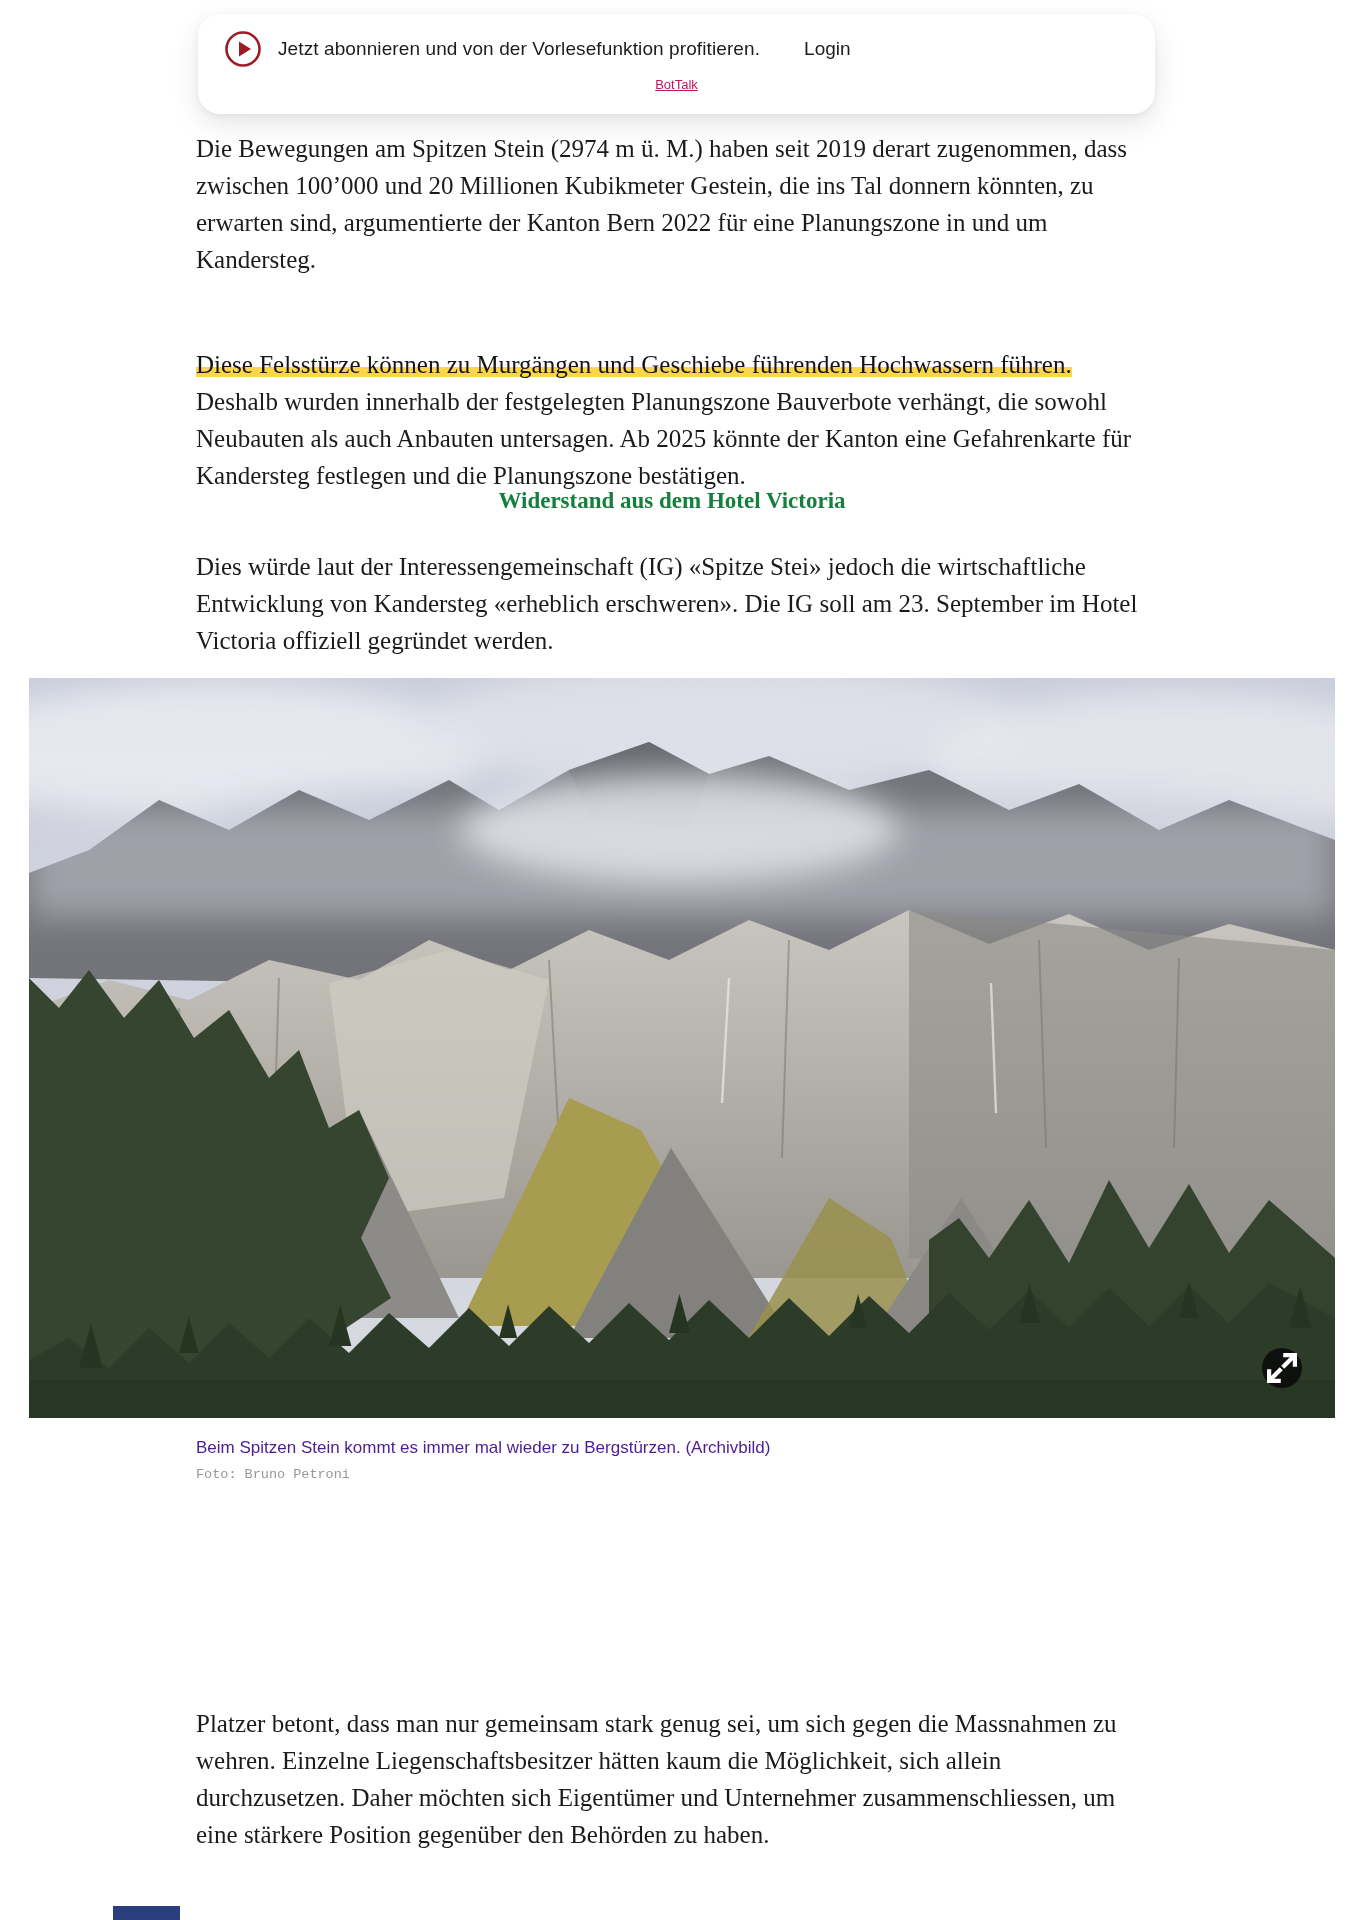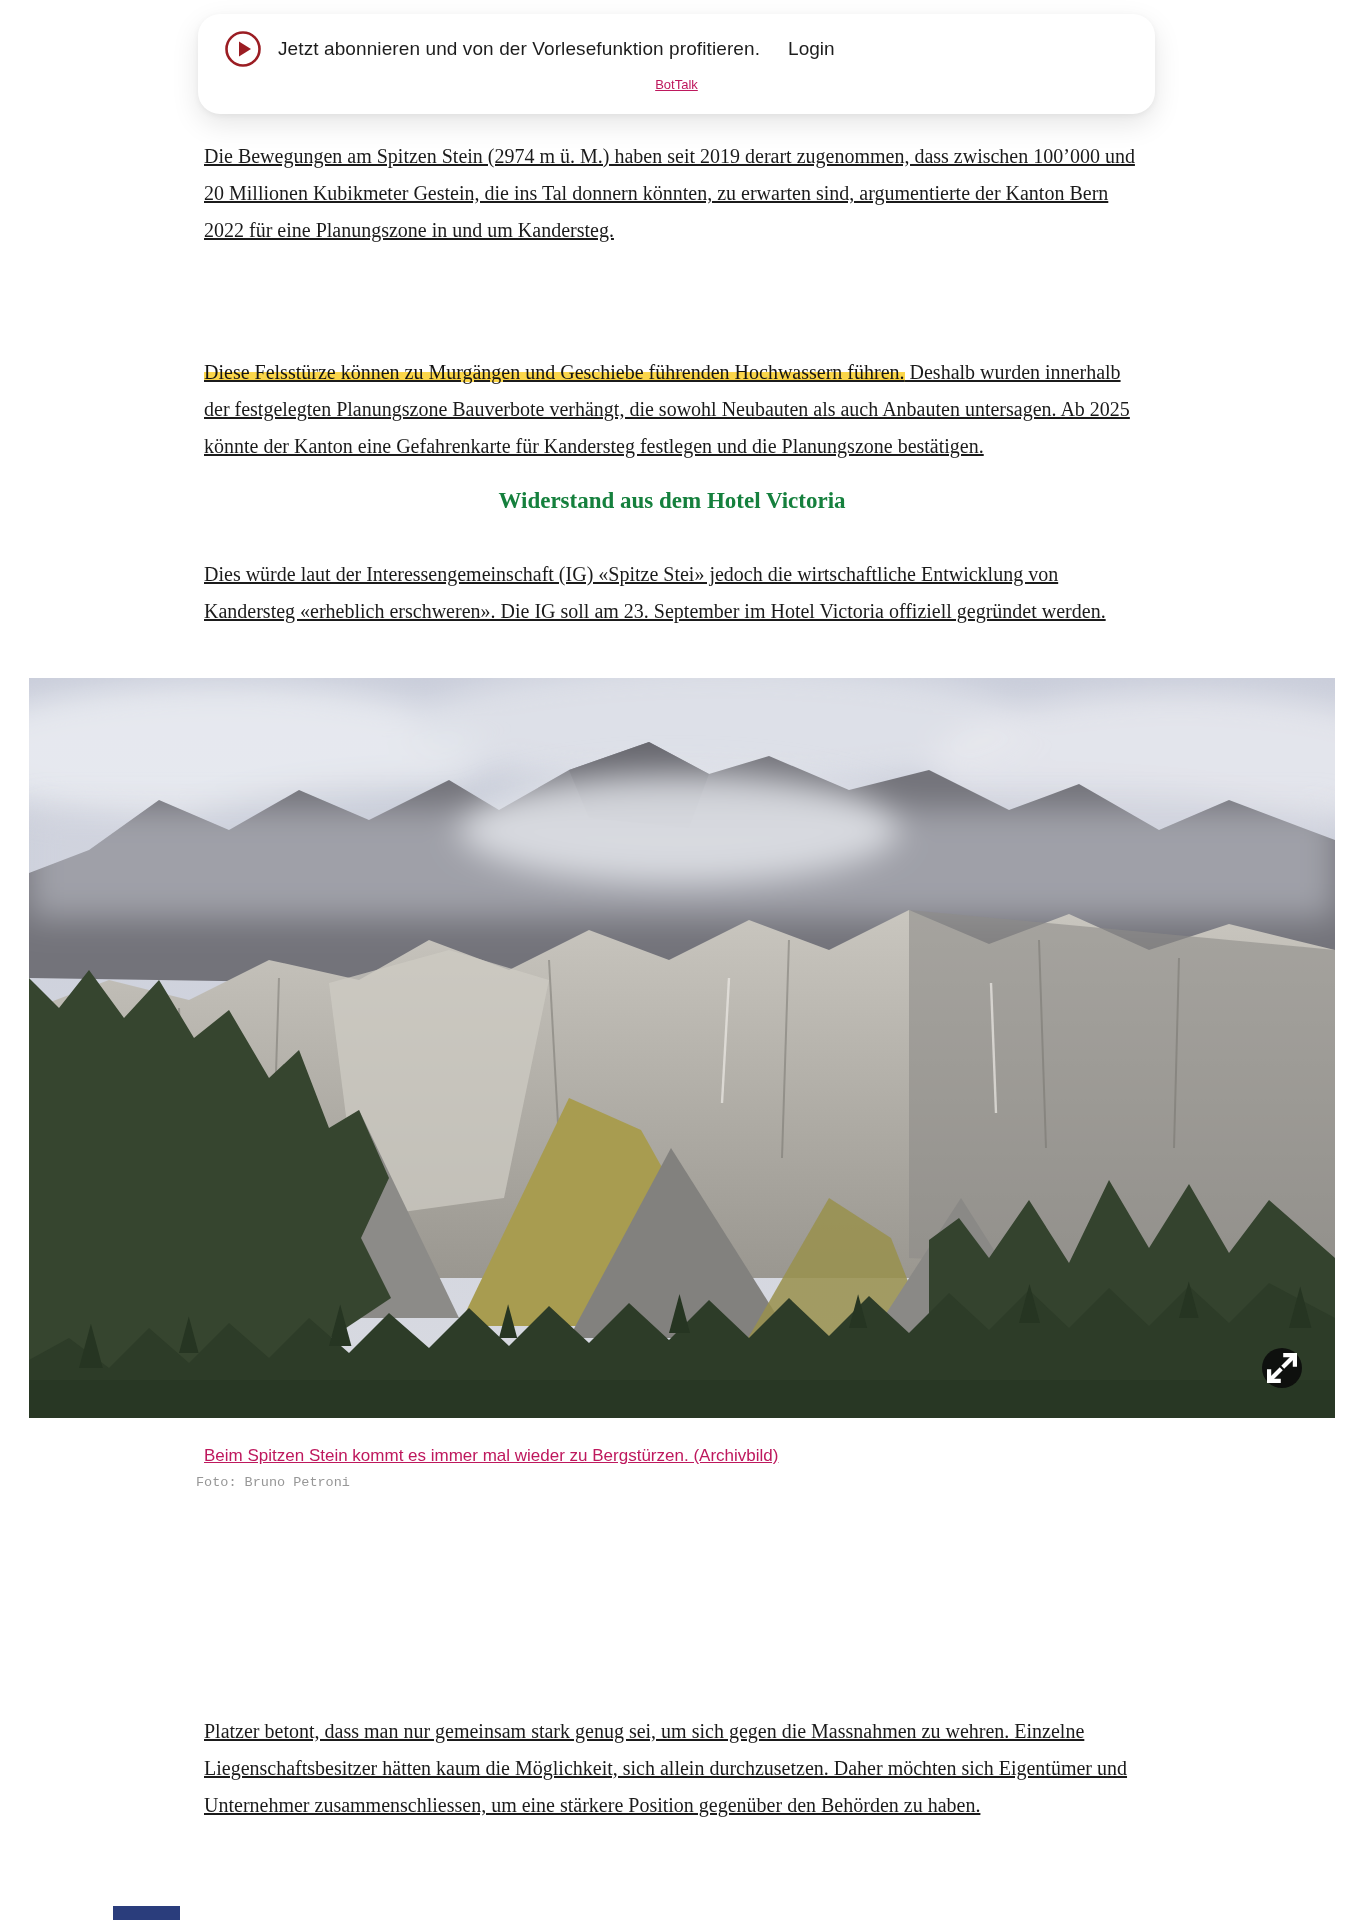--- a/index.html
+++ b/index.html
@@ -6,46 +6,46 @@
   .page{position:relative;width:1357px;height:1920px;background:#ffffff;overflow:hidden;
         font-family:"Liberation Serif", serif;color:#1b1b1b;padding-left:16px;}
 
   
   .banner{position:absolute;left:198px;top:14px;width:957px;height:100px;background:#ffffff;
           border-radius:22px;box-shadow:0 10px 28px rgba(0,0,0,.10),0 2px 6px rgba(0,0,0,.05);
           font-family:"Liberation Sans", sans-serif;}
   .banner-row{display:flex;align-items:center;padding:16px 30px 0 26px;}
   .play-btn{width:38px;height:38px;flex:0 0 38px;border:none;background:transparent;padding:0;cursor:pointer;}
   .banner-msg{margin-left:16px;font-size:19px;color:#1d1d1d;letter-spacing:.1px;}
-  .login-btn{margin-left:28px;background:none;border:none;font-family:"Liberation Sans",sans-serif;
+  .login-btn{margin-left:44px;background:none;border:none;font-family:"Liberation Sans",sans-serif;
              font-size:19px;color:#1d1d1d;cursor:pointer;padding:0;}
   .bottalk-row{text-align:center;margin-top:7px;}
   .bottalk-link{font-size:13px;color:#be185d;text-decoration:underline;}
 
   
   .article-block{position:absolute;left:196px;width:952px;}
-  .article-block p{margin:8px;font-size:20px;line-height:37px;hyphens:auto;text-decoration:underline;-webkit-hyphens:auto;}
+  .article-block p{margin:0;font-size:25px;line-height:37px;hyphens:auto;-webkit-hyphens:auto;}
   .p1{top:130px;}
   .p2{top:346px;}
   .h2-block{top:484px;}
   .p3{top:548px;}
   .p4{top:1560px;}
   .p5{top:1705px;}
   h2.subhead{margin:0;font-size:23px;line-height:34px;font-weight:700;color:#15803d;text-align:center;}
   .link-highlight{color:#141414;text-decoration:none;cursor:pointer;
       background:linear-gradient(#fbd64a,#fbd64a) no-repeat left bottom 1px / 100% 10px;}
 
   
   .figure{position:absolute;left:29px;top:678px;width:1306px;height:740px;}
   .figure svg{display:block;width:100%;height:100%;}
   .expand-btn{position:absolute;right:33px;bottom:30px;width:40px;height:40px;border-radius:50%;
               background:rgba(10,10,10,.88);border:none;cursor:pointer;display:flex;
               align-items:center;justify-content:center;padding:0;}
   .caption-block{position:absolute;left:196px;top:1438px;width:952px;font-family:"Liberation Sans",sans-serif;}
-  .caption{font-size:17px;color:#be185d;margin:8px;text-decoration:underline;}
+  .caption{font-size:17px;color:#4c1d95;margin:0;}
   .credit{font-size:13.5px;color:#979797;margin:9px 0 0 0;font-family:Liberation Mono, monospace;}
 
   
   .partial-bottom{position:absolute;left:113px;top:1906px;width:67px;height:14px;background:#2a3d7c;}
 </style>
 </head>
 <body>
 
 <div class="page">
 

